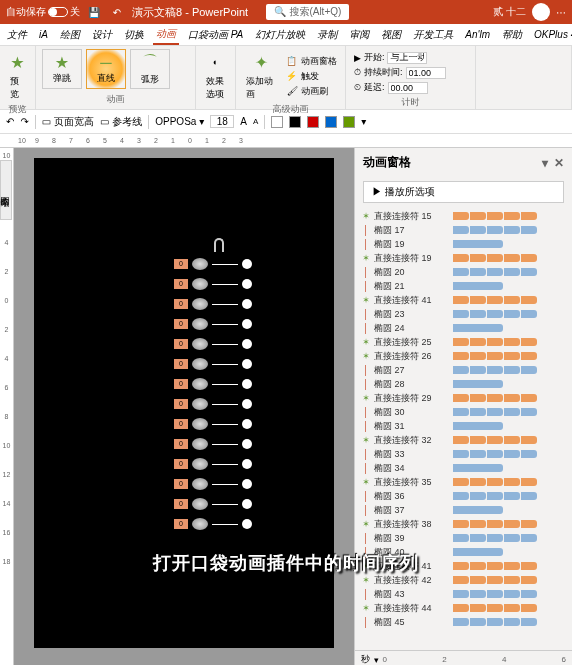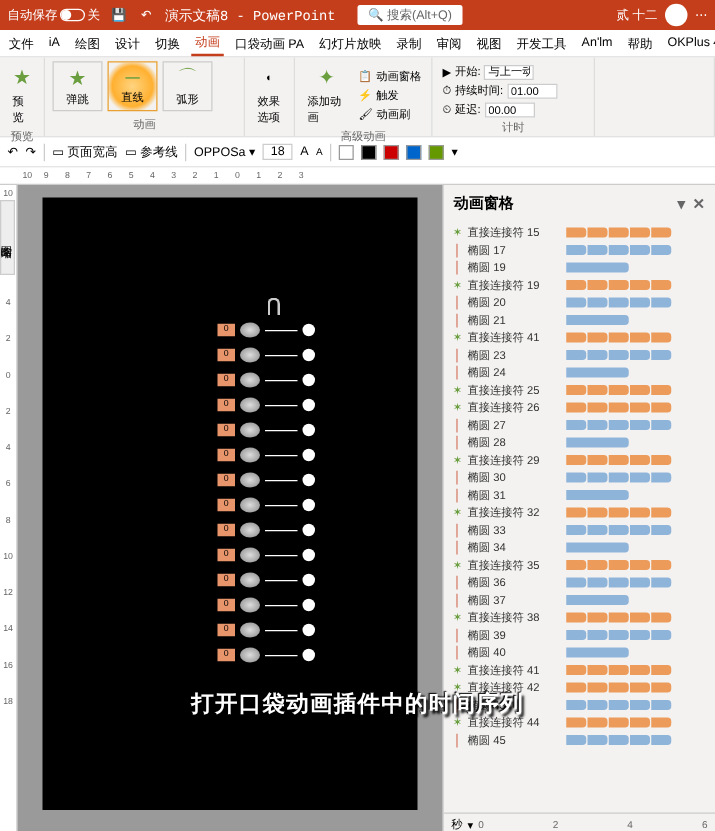--- a/index.html
+++ b/index.html
@@ -2,26 +2,26 @@
 <html><head>
 <meta charset="utf-8">
 <style>
 * { margin:0; padding:0; box-sizing:border-box; font-family:"Microsoft YaHei",sans-serif; }
 body { width:572px; height:665px; background:#f3f3f3; overflow:hidden; position:relative; font-size:11px; }
 .titlebar { height:24px; background:#c43e1c; color:#fff; display:flex; align-items:center; padding:0 6px; gap:8px; }
 .titlebar .autosave { font-size:10px; display:flex; align-items:center; gap:2px; }
 .titlebar .toggle { width:20px; height:10px; border:1px solid #fff; border-radius:5px; position:relative; }
 .titlebar .toggle::after { content:""; position:absolute; width:8px; height:8px; background:#fff; border-radius:50%; left:0; top:0; }
 .titlebar .icon { width:14px; height:14px; display:inline-flex; align-items:center; justify-content:center; font-size:10px; }
-.titlebar .title { font-size:11px;font-family:Liberation Mono, monospace; }
+.titlebar .title { font-size:11px; }
 .titlebar .search { background:#fff; color:#666; padding:1px 8px; border-radius:2px; font-size:10px; margin-left:10px; }
 .titlebar .right { margin-left:auto; display:flex; align-items:center; gap:6px; font-size:10px; }
 .titlebar .avatar { width:18px; height:18px; border-radius:50%; background:#fff; }
 .tabs { height:22px; background:#fff; border-bottom:1px solid #ddd; display:flex; align-items:center; padding:0 4px; gap:6px; font-size:10px; }
-.tabs span { padding:2px 3px; cursor:pointer; white-space:nowrap; }
+.tabs span { padding:2px 3px; cursor:pointer; white-space:nowrap;font-style:italic; }
 .tabs .active { border-bottom:2px solid #c43e1c; color:#c43e1c; }
 .ribbon { height:64px; background:#f3f2f1; border-bottom:1px solid #ddd; display:flex; }
 .ribbon-group { border-right:1px solid #ddd; padding:3px 6px; display:flex; flex-direction:column; justify-content:space-between; }
 .ribbon-group .label { font-size:9px; color:#666; text-align:center; }
 .ribbon-btn { display:flex; flex-direction:column; align-items:center; gap:2px; padding:2px 4px; font-size:9px; cursor:pointer; }
 .ribbon-btn .ic { width:22px; height:22px; display:flex; align-items:center; justify-content:center; }
 .ribbon-row { display:flex; gap:4px; align-items:center; }
 .anim-btn { width:40px; height:40px; border:1px solid #ccc; display:flex; flex-direction:column; align-items:center; justify-content:center; font-size:9px; position:relative; }
 .anim-btn.highlight { background:radial-gradient(circle,#ffd480 0%,#ffb030 60%,transparent 80%); border-color:#e8a030; }
 .star { color:#6a9e3e; font-size:16px; }
@@ -310,20 +310,21 @@
     </div>
   </div>
   <div class="anim-pane">
     <div class="pane-head">
       <span>动画窗格</span>
       <span class="ctl">
           <span>▾</span>
           <span>✕</span>
         </span>
     </div>
+    <div class="play-btn">▶ <span>播放所选项</span></div>
     <div class="anim-list" id="animlist">
         <div class="anim-item">
           <span class="aicon star">✶</span>
           <span class="aname">直接连接符 15</span>
           <span class="bars">
             <span class="bar orange" style="width:16px"></span>
             <span class="bar orange" style="width:16px"></span>
             <span class="bar orange" style="width:16px"></span>
             <span class="bar orange" style="width:16px"></span>
             <span class="bar orange" style="width:16px"></span>

